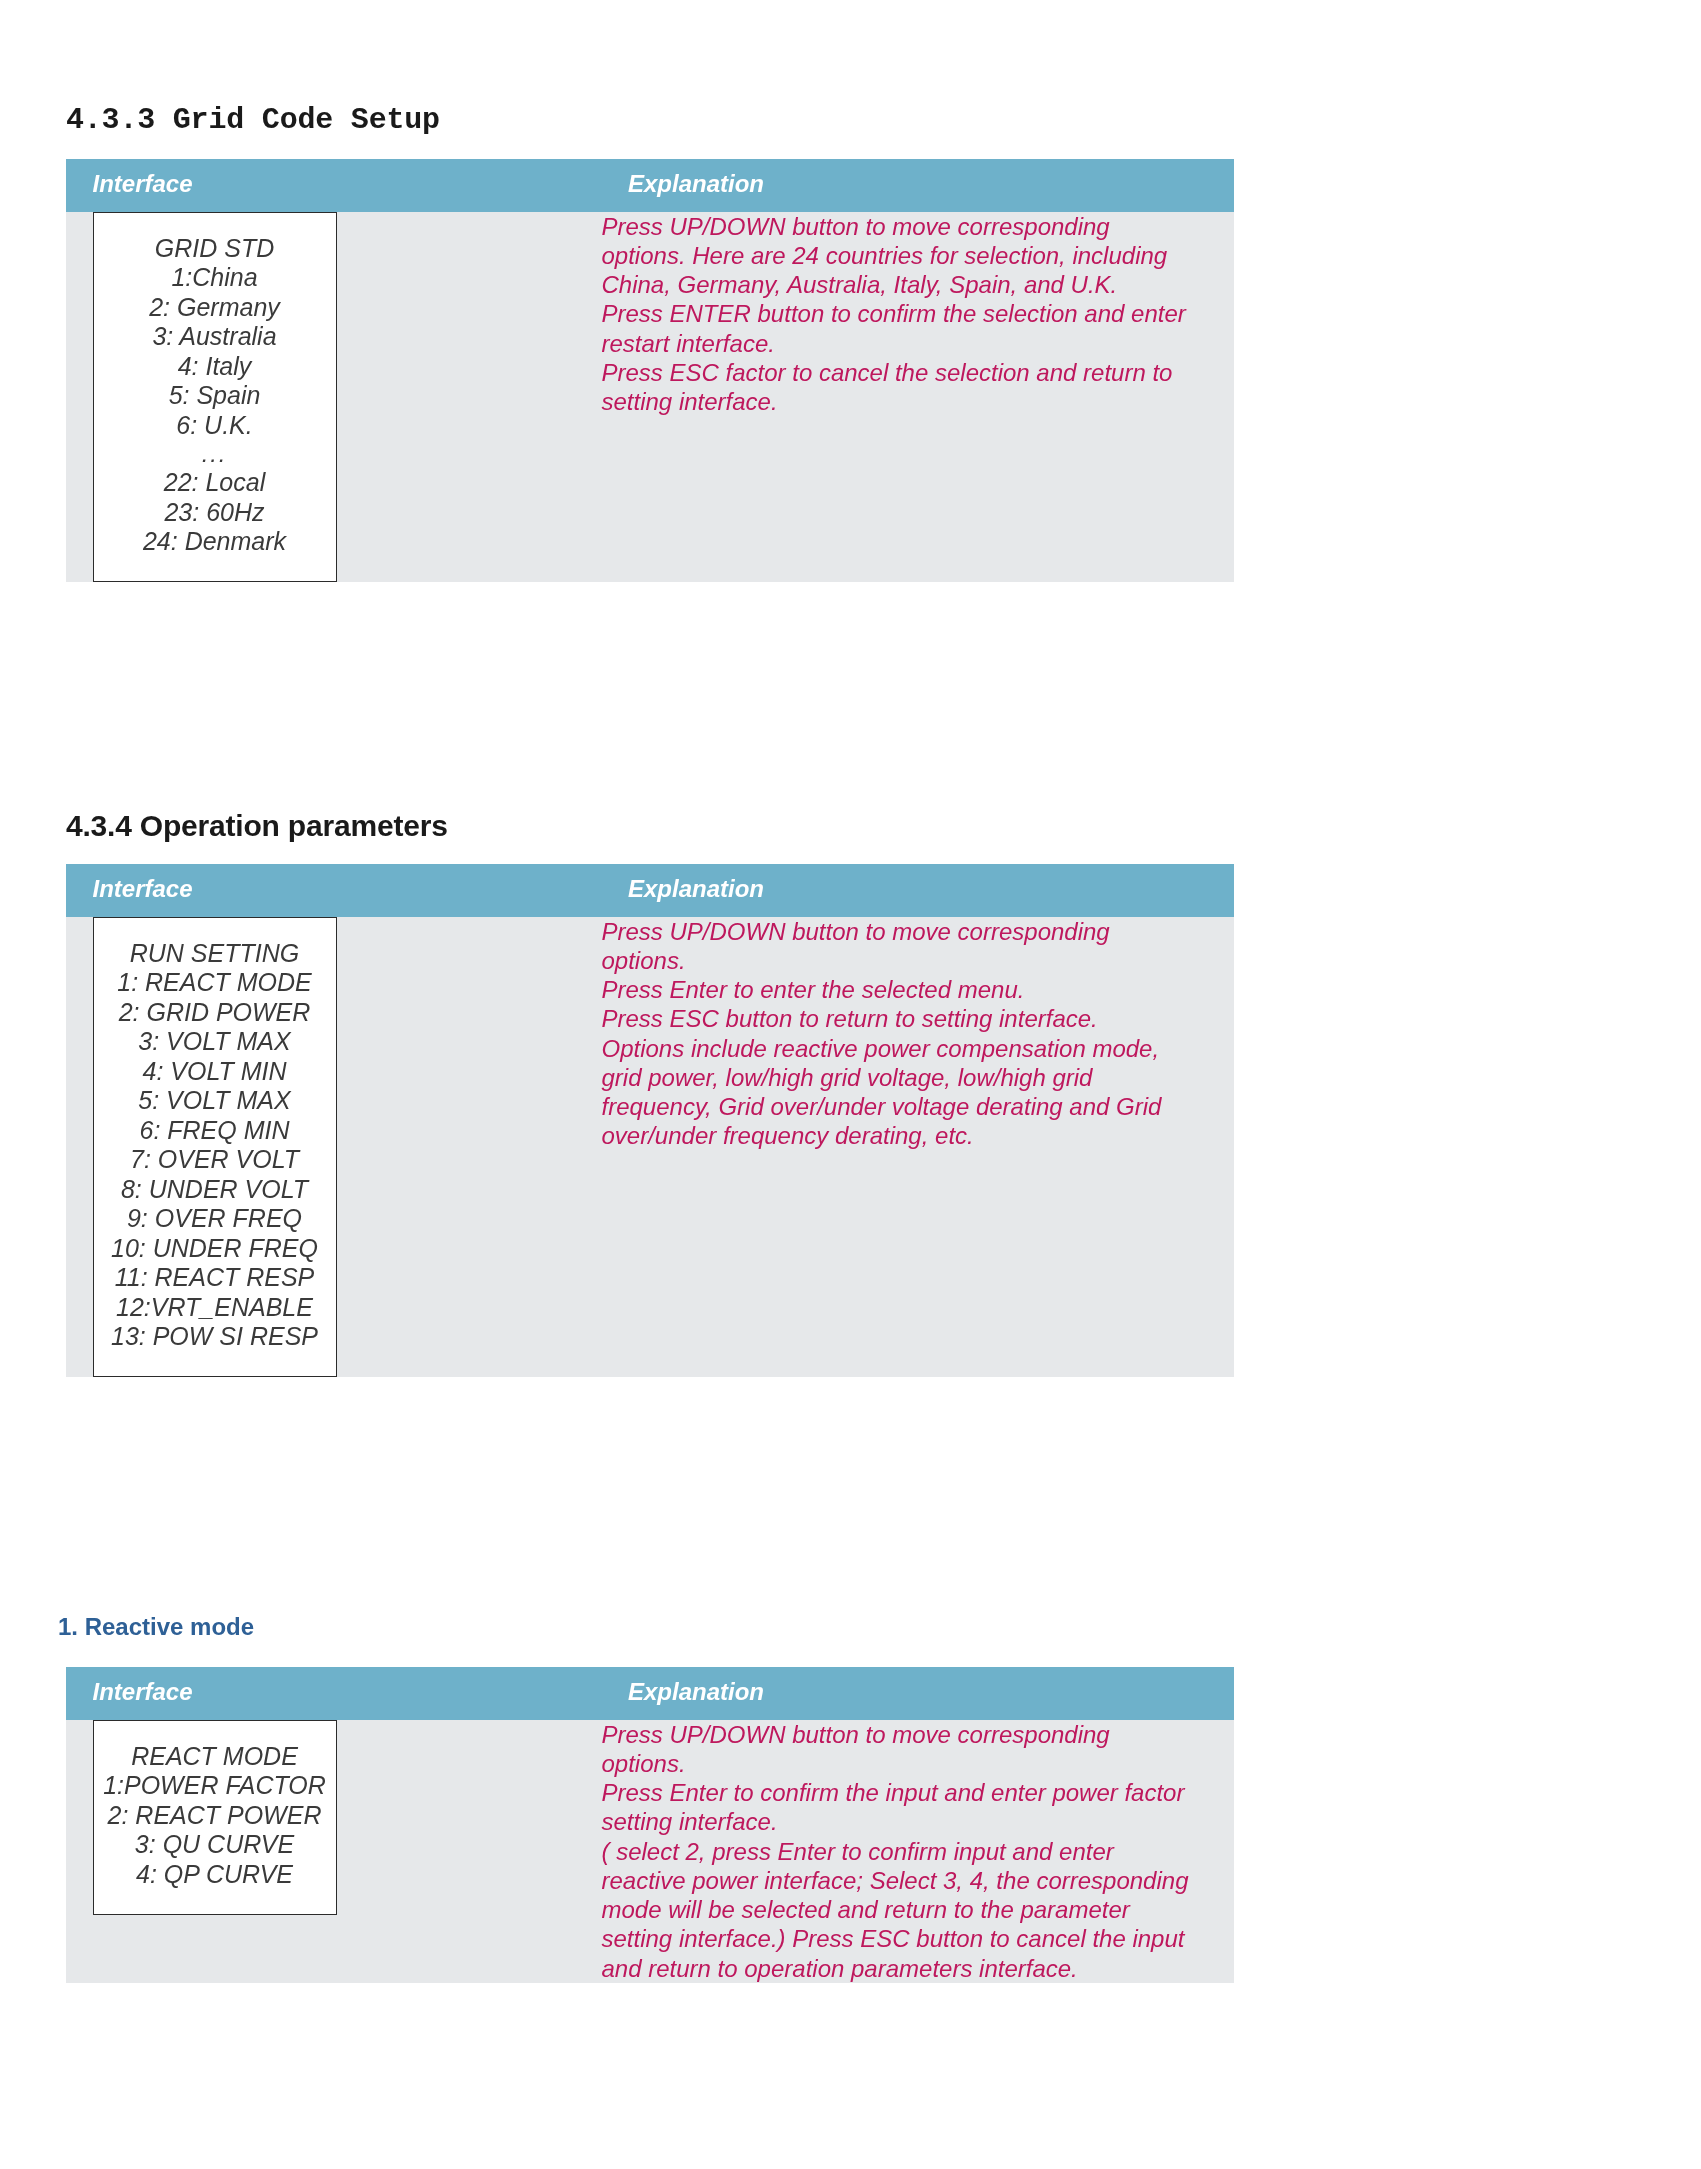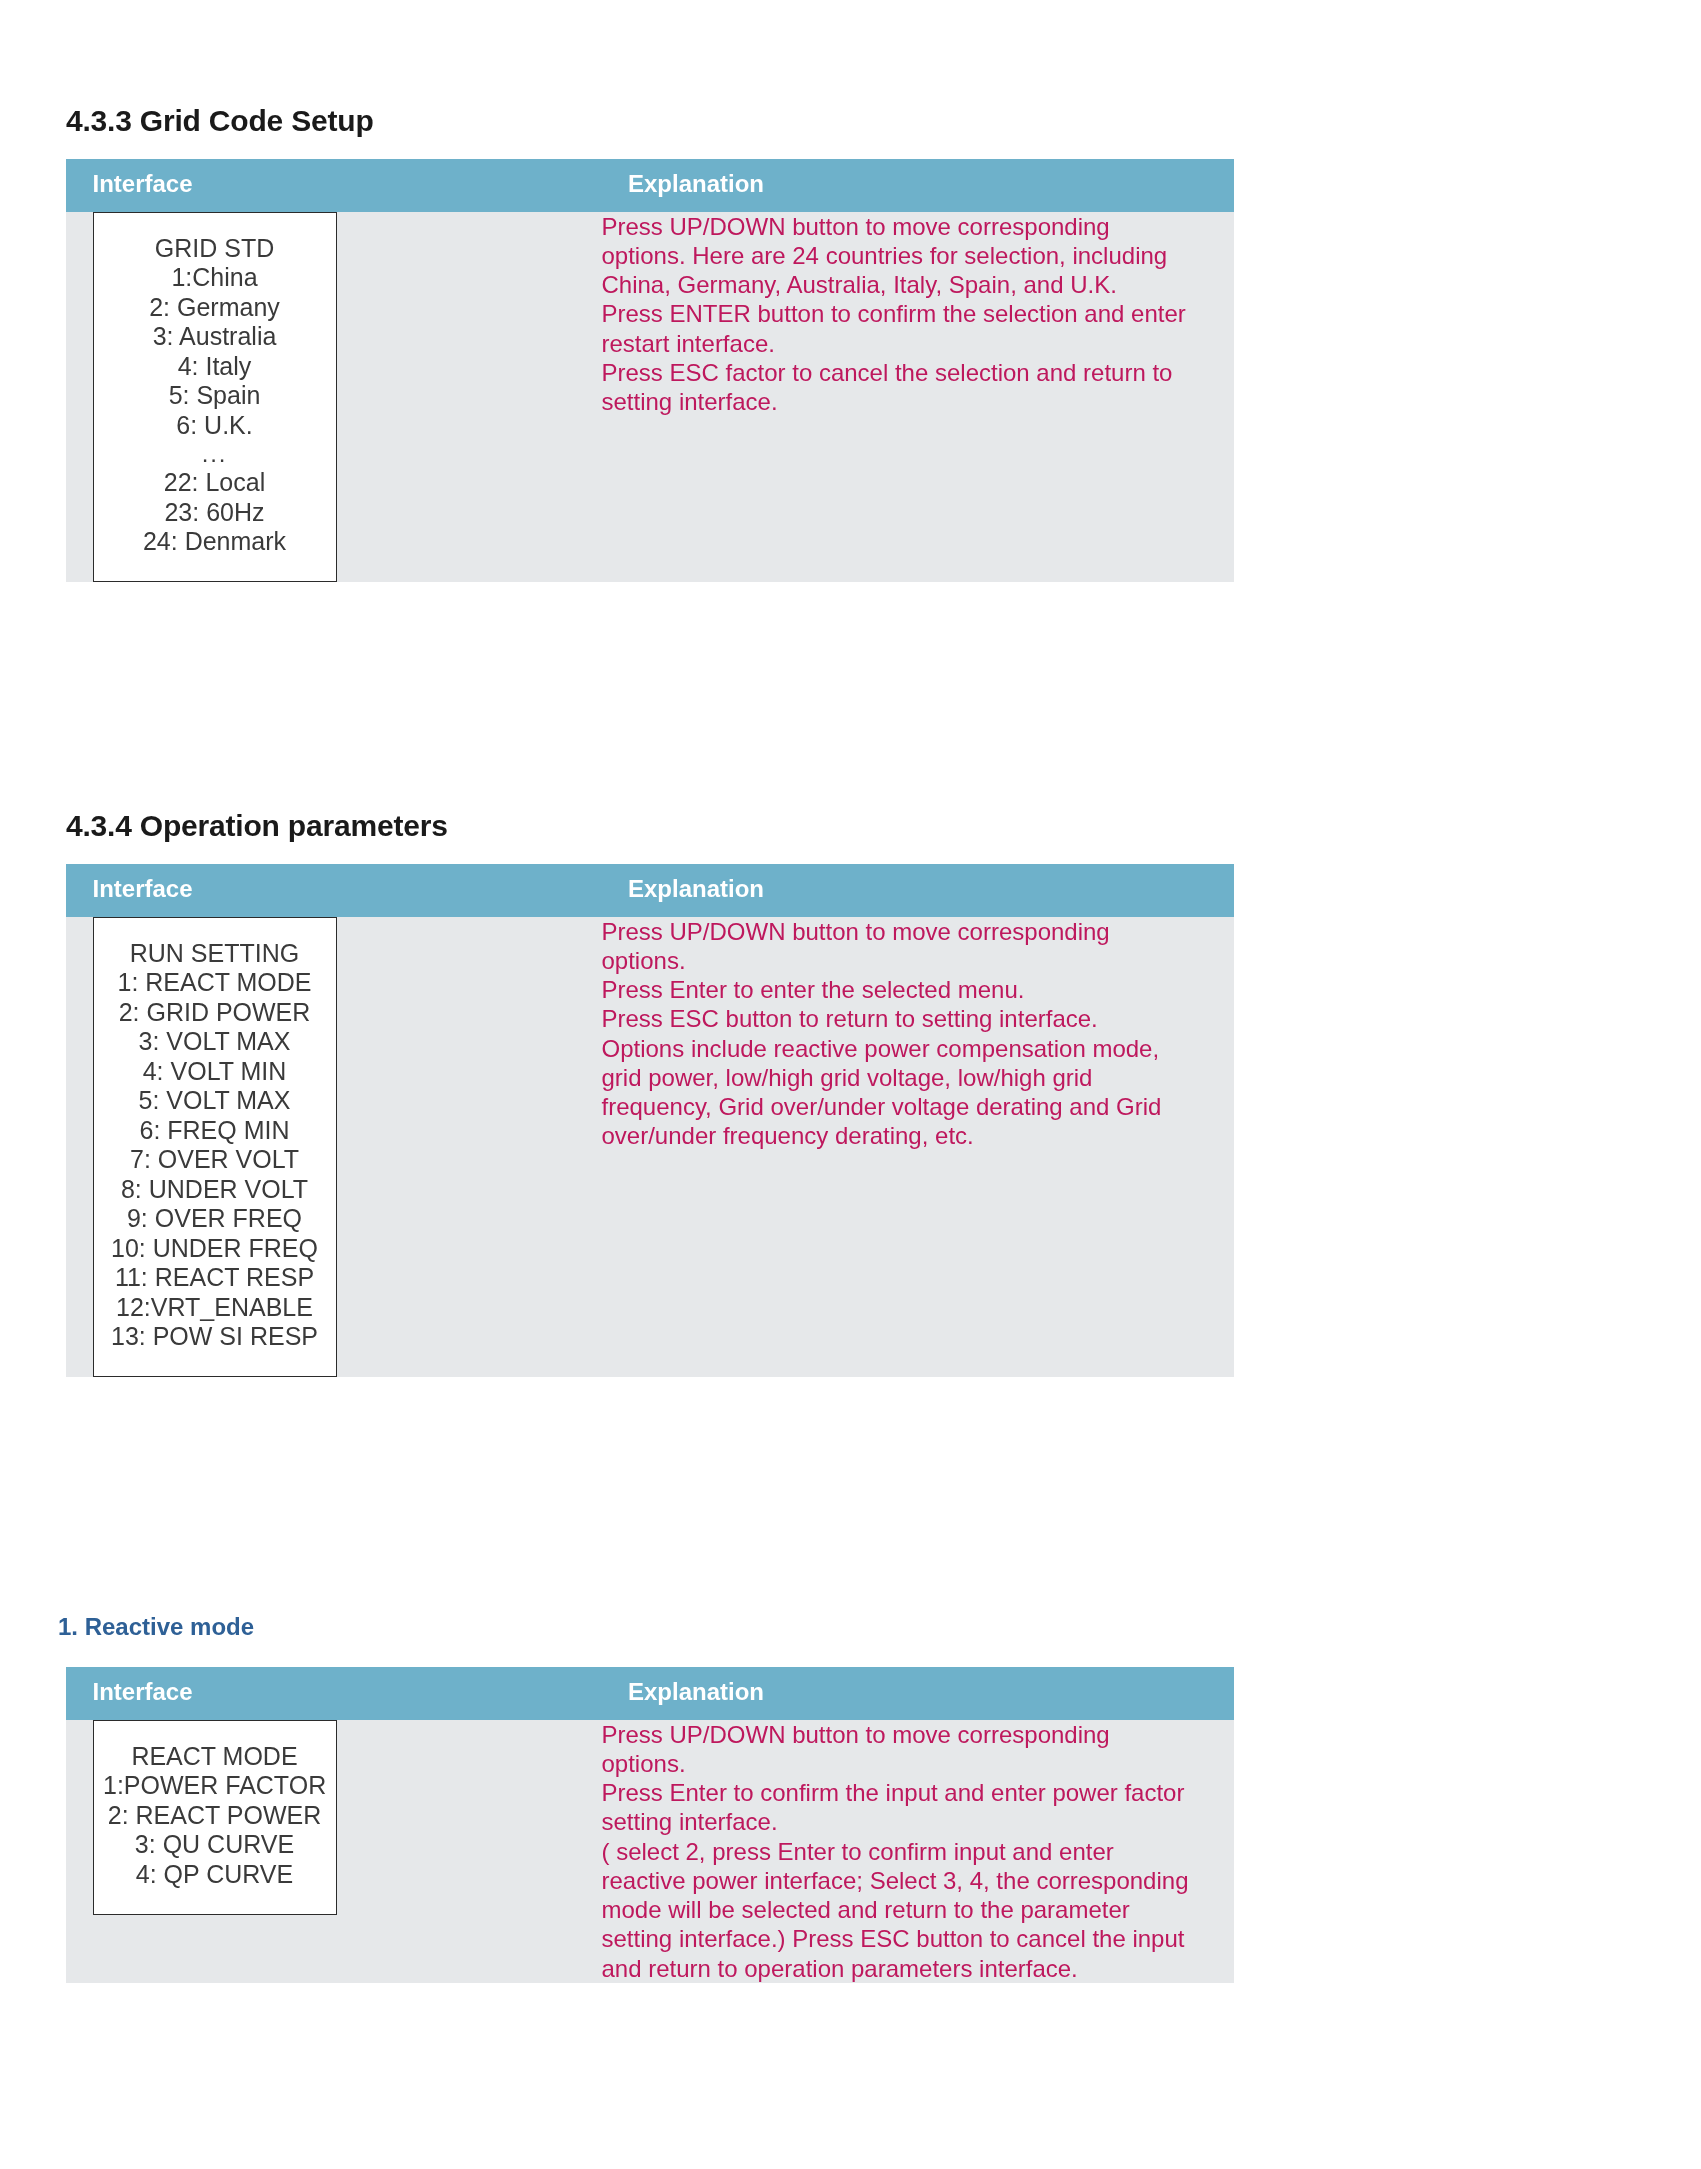--- a/index.html
+++ b/index.html
@@ -40,20 +40,21 @@
     margin: 0;
     padding: 0;
     line-height: 1.1;
   }
 
   
   .spec-table {
     width: 1115px;
     border-collapse: collapse;
     table-layout: fixed;
+    font-style: italic;
   }
   .spec-table thead th {
     background: #6eb1ca;
     color: #ffffff;
     font-size: 24px;
     font-weight: bold;
     text-align: left;
     padding: 11.4px 0 13.2px 26.5px;
     height: 24.6px;
     vertical-align: middle;
@@ -98,21 +99,21 @@
   }
 
   
   .explain-line {
     font-size: 24px;
     line-height: 1.22;
     color: #be185d;
   }
 
   
-  .block-heading-1 { position: absolute; left: 66px; top: 104px; }
+  .block-heading-1 { position: absolute; left: 66px; top: 104px; font-family: Liberation Mono, monospace; }
   .block-table-1   { position: absolute; left: 66px; top: 159px; }
   .block-heading-2 { position: absolute; left: 66px; top: 809px; }
   .block-table-2   { position: absolute; left: 66px; top: 864px; }
   .block-heading-3 { position: absolute; left: 58px; top: 1614px; }
   .block-table-3   { position: absolute; left: 66px; top: 1667px; }
 </style>
 </head>
 <body>
 
 <div class="page">

